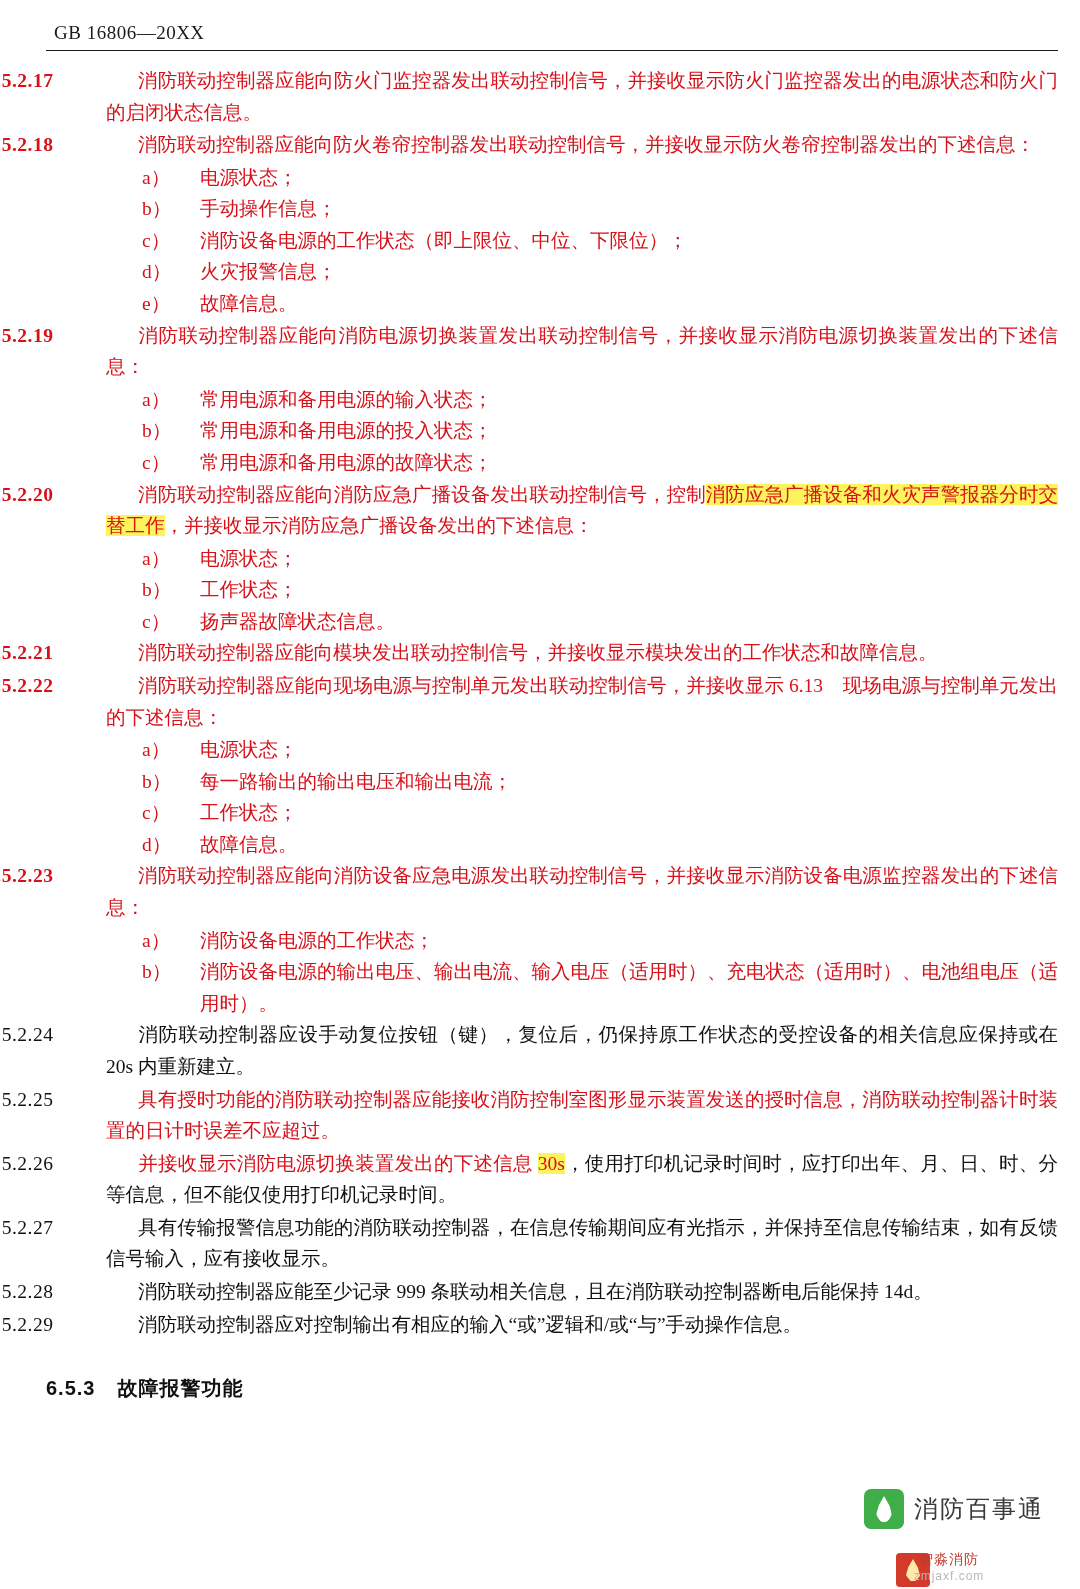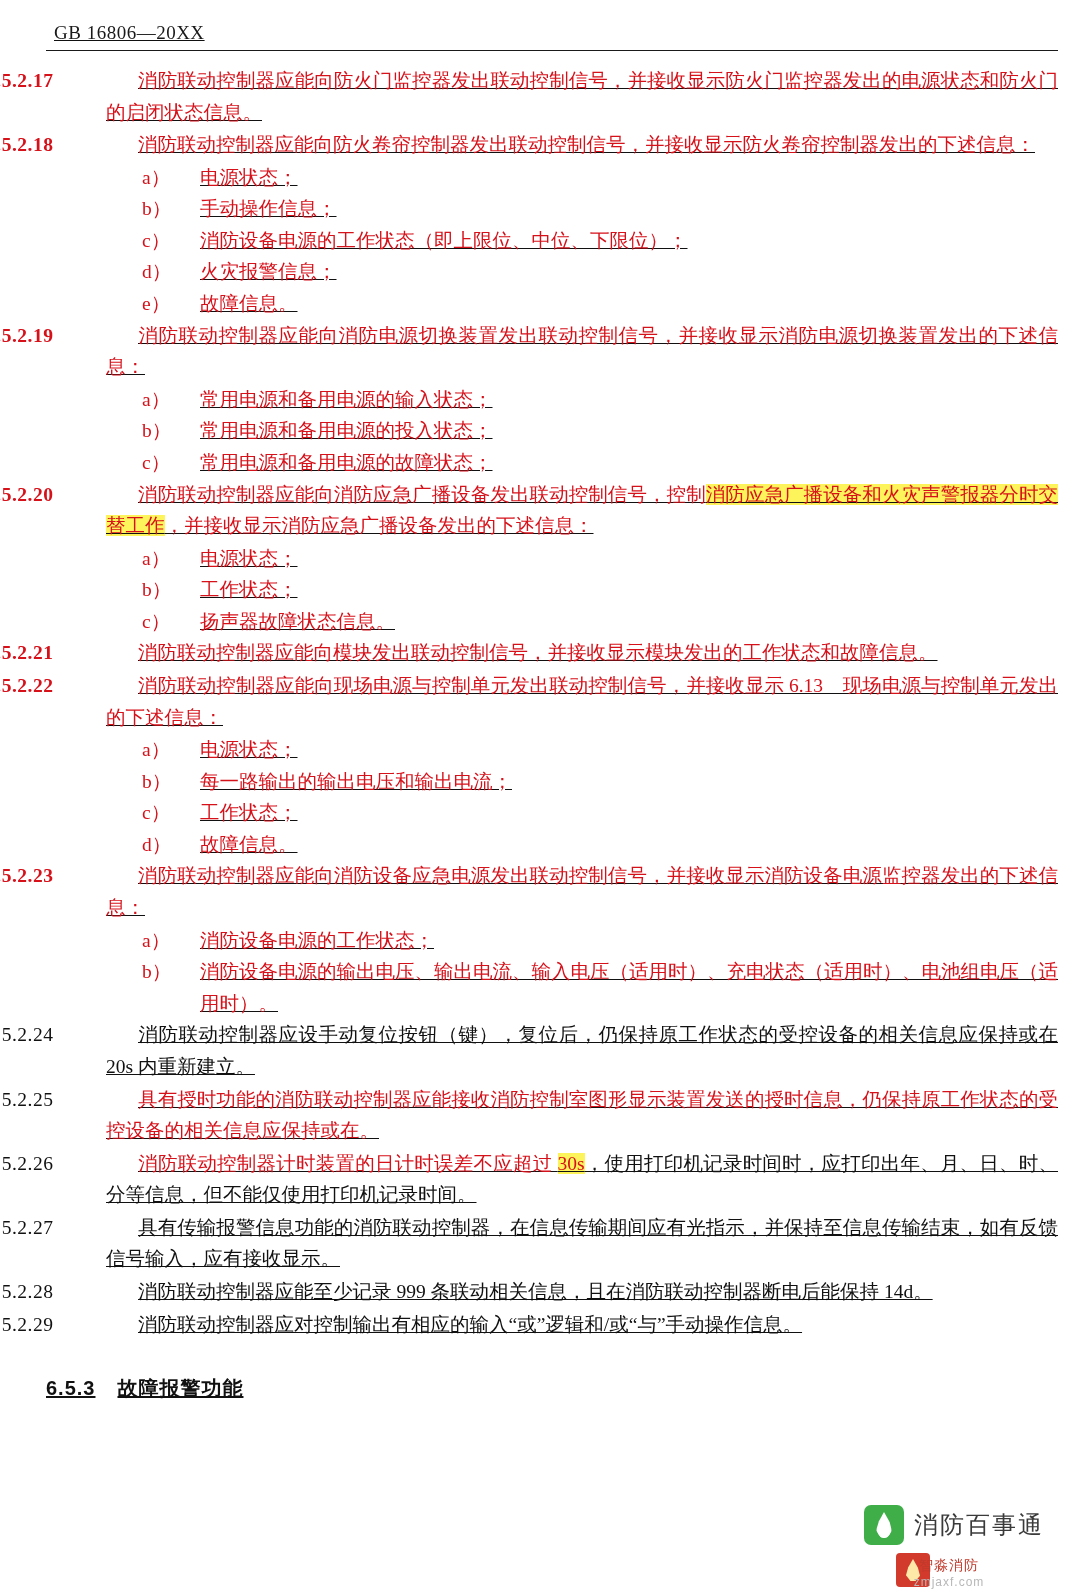--- a/index.html
+++ b/index.html
@@ -14,21 +14,20 @@
     font-family: "Liberation Serif", "DejaVu Serif", serif;
     color: #111;
     overflow: hidden;
   }
   .page {
     position: relative;
     width: 1080px;
     height: 1589px;
     box-sizing: border-box;
     padding: 22px 22px 0 46px;
-    text-decoration: underline;
   }
   .header {
     font-family: "Liberation Serif", serif;
     font-size: 19px;
     letter-spacing: 0.5px;
     color: #1a1a1a;
     margin: 0 0 6px 8px;
   }
   .rule {
     border: none;
@@ -91,21 +90,21 @@
     color: #111;
     font-family: "Liberation Sans", sans-serif;
     letter-spacing: 1px;
   }
   .section-head .sh-num { margin-right: 22px; }
 
   
   .wm-right {
     position: absolute;
     right: 36px;
-    bottom: 44px;
+    bottom: 60px;
     display: flex;
     align-items: center;
     gap: 10px;
   }
   .wm-logo {
     width: 40px;
     height: 40px;
     background: #3fae49;
     border-radius: 7px;
     position: relative;
@@ -122,21 +121,21 @@
   }
   .wm-text {
     font-family: "Liberation Sans", sans-serif;
     font-size: 24px;
     color: #3a3a3a;
     letter-spacing: 2px;
   }
   .wm-sub {
     position: absolute;
     right: 36px;
-    bottom: 0;
+    bottom: 6px;
     text-align: center;
     width: 190px;
   }
   .wm-sub-name {
     font-family: "Liberation Sans", sans-serif;
     font-size: 14px;
     color: #c03a2b;
     letter-spacing: 1px;
   }
   .wm-sub-url {
@@ -226,25 +225,25 @@
     <ul class="sublist red">
       <li><span class="lbl">a）</span><span>消防设备电源的工作状态；</span></li>
       <li><span class="lbl">b）</span><span>消防设备电源的输出电压、输出电流、输入电压（适用时）、充电状态（适用时）、电池组电压（适用时）。</span></li>
     </ul>
 
     <p class="clause hang black">
       <span class="num">6.5.2.24</span><span class="body">消防联动控制器应设手动复位按钮（键），复位后，仍保持原工作状态的受控设备的相关信息应保持或在 20s 内重新建立。</span>
     </p>
 
     <p class="clause hang red">
-      <span class="num black">6.5.2.25</span><span class="body">具有授时功能的消防联动控制器应能接收消防控制室图形显示装置发送的授时信息，仍保持原工作状态的受控设备的相关信息应保持或在。</span>
-    </p>
-
-    <p class="clause hang red">
-      <span class="num black">6.5.2.26</span><span class="body">消防联动控制器计时装置的日计时误差不应超过 </span><mark class="hl">30s</mark><span class="body black">，使用打印机记录时间时，应打印出年、月、日、时、分等信息，但不能仅使用打印机记录时间。</span>
+      <span class="num black">6.5.2.25</span><span class="body">具有授时功能的消防联动控制器应能接收消防控制室图形显示装置发送的授时信息，消防联动控制器计时装置的日计时误差不应超过。</span>
+    </p>
+
+    <p class="clause hang red">
+      <span class="num black">6.5.2.26</span><span class="body">并接收显示消防电源切换装置发出的下述信息 </span><mark class="hl">30s</mark><span class="body black">，使用打印机记录时间时，应打印出年、月、日、时、分等信息，但不能仅使用打印机记录时间。</span>
     </p>
 
     <p class="clause hang black">
       <span class="num">6.5.2.27</span><span class="body">具有传输报警信息功能的消防联动控制器，在信息传输期间应有光指示，并保持至信息传输结束，如有反馈信号输入，应有接收显示。</span>
     </p>
 
     <p class="clause hang black">
       <span class="num">6.5.2.28</span><span class="body">消防联动控制器应能至少记录 999 条联动相关信息，且在消防联动控制器断电后能保持 14d。</span>
     </p>
 

